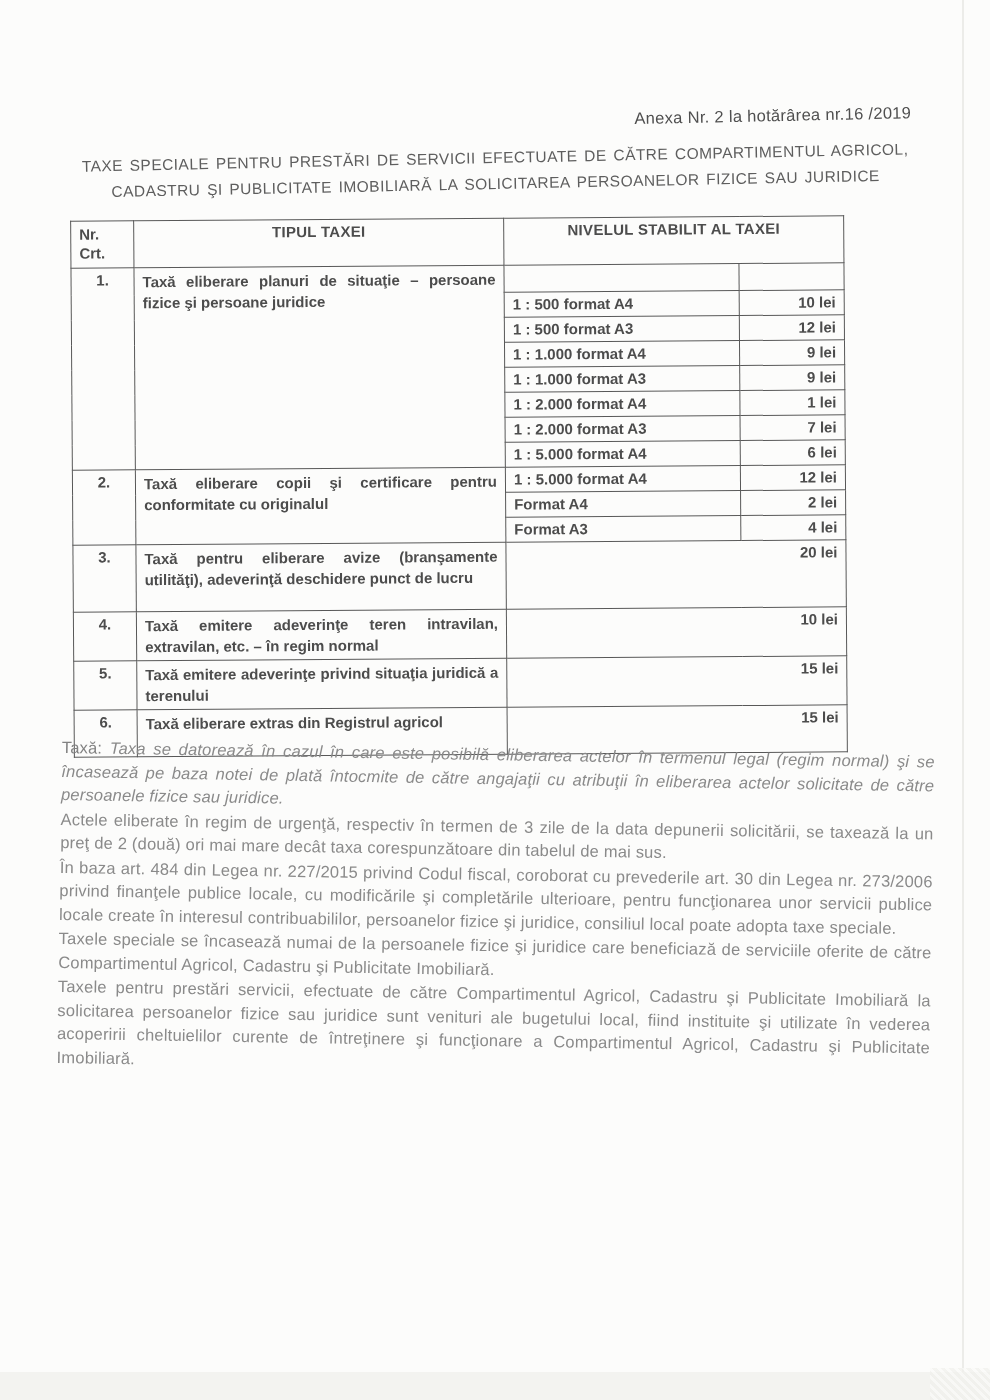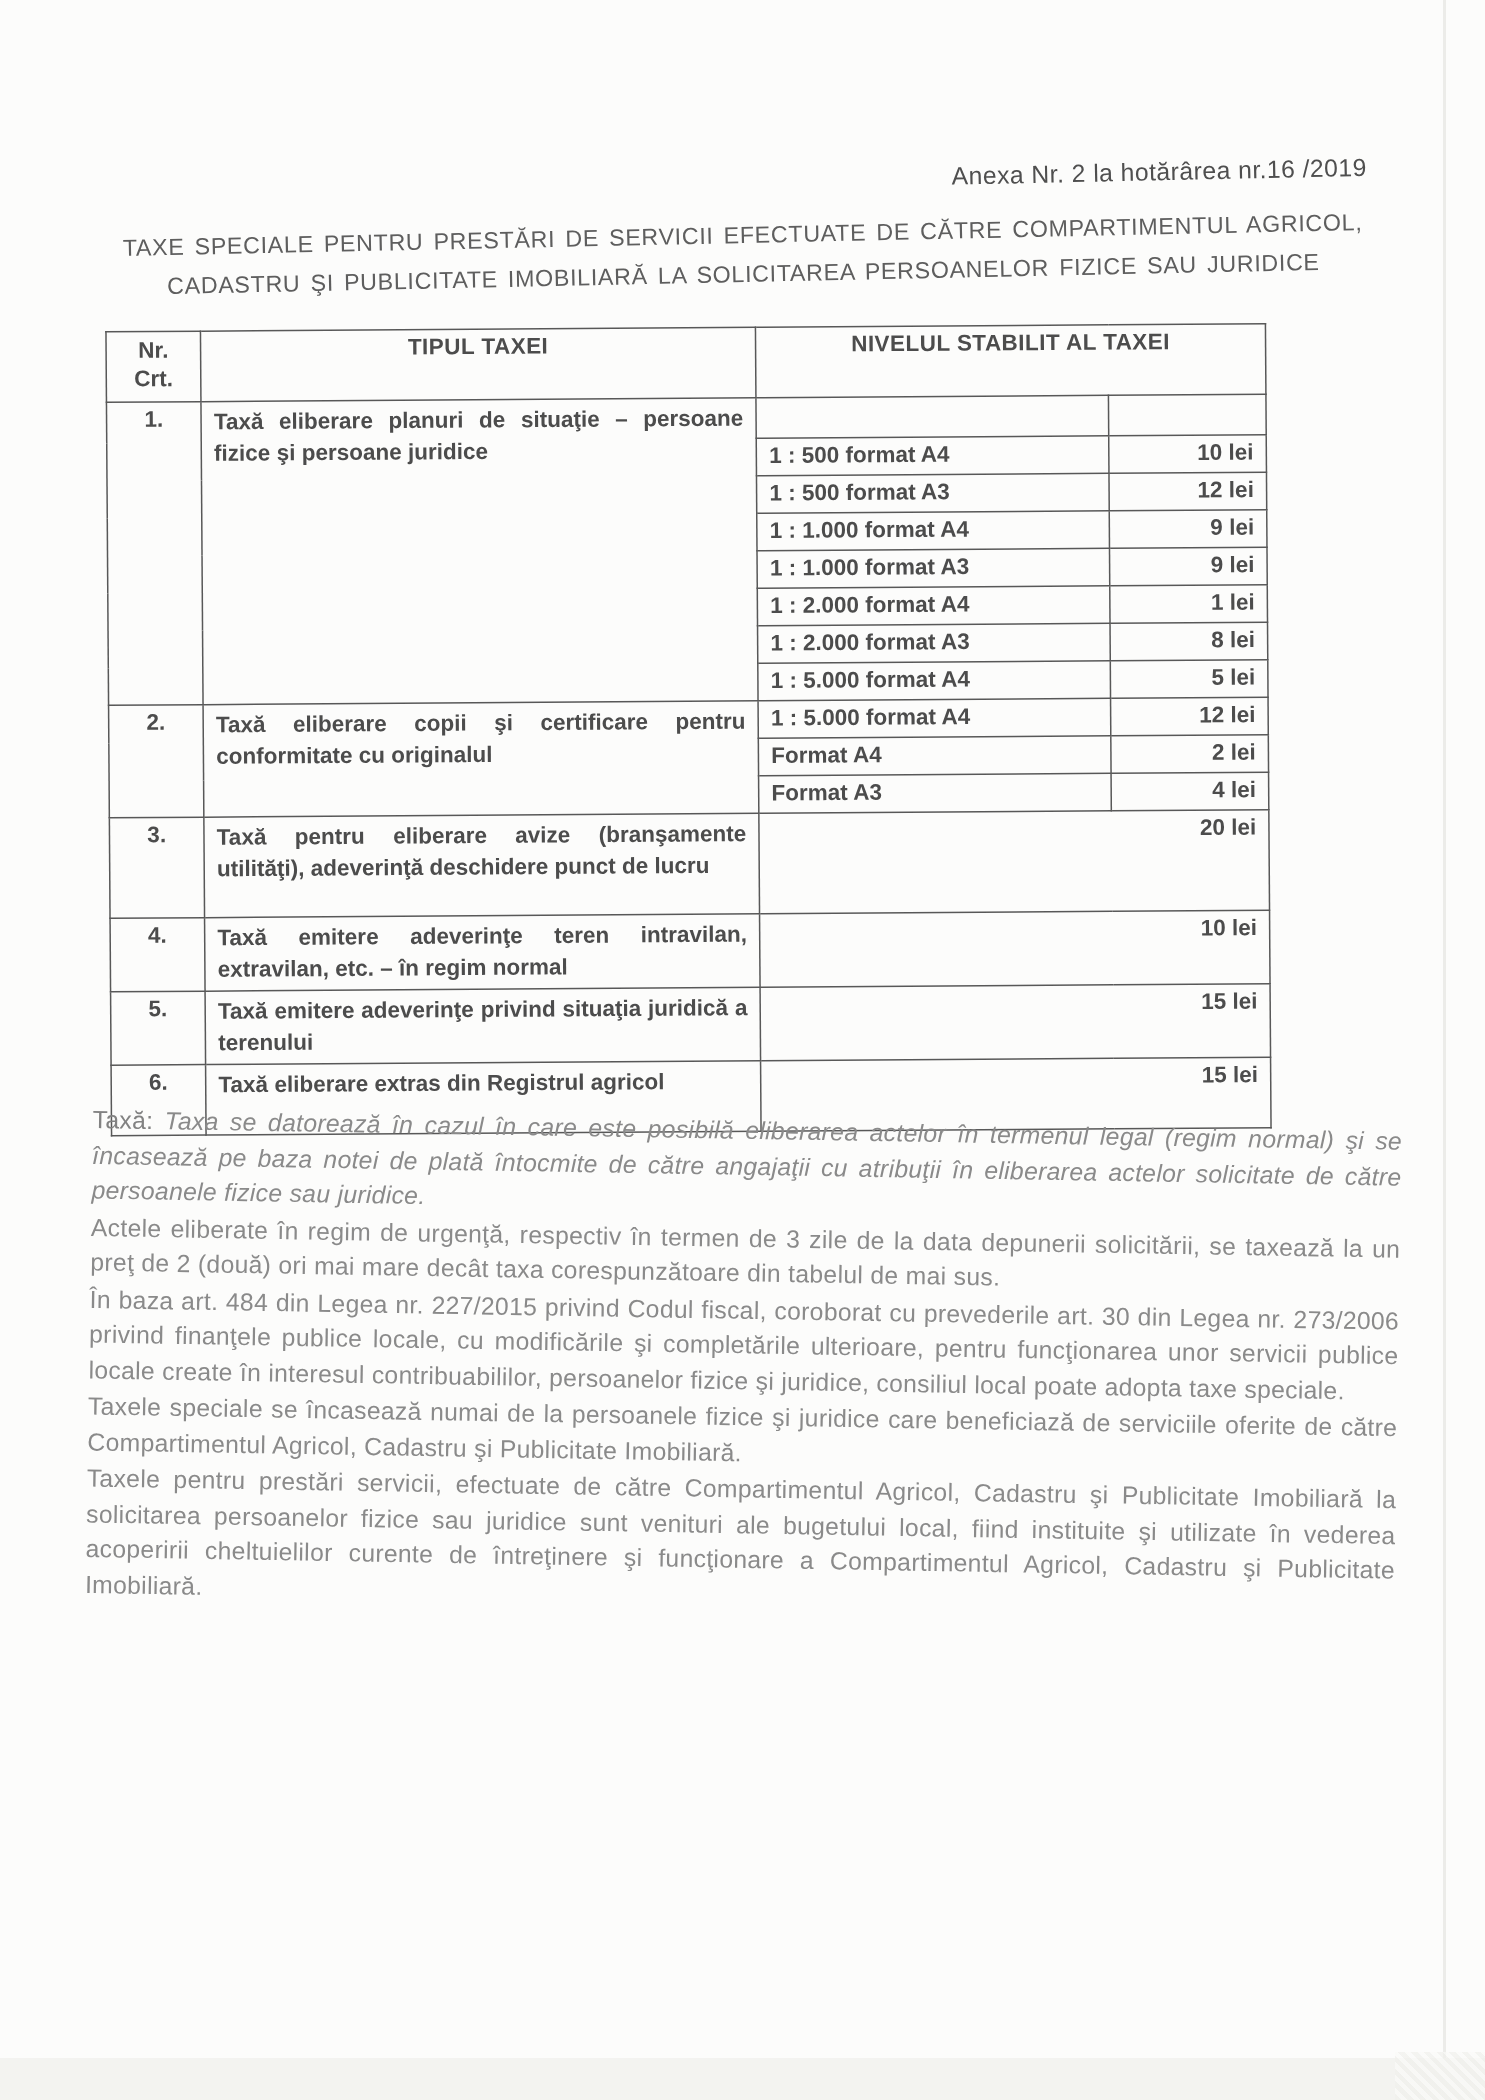--- a/index.html
+++ b/index.html
@@ -61,21 +61,21 @@
     color:#4c4c4c;
   }
   table.tax td, table.tax th{
     border:1.6px solid #585858;
     font-size:15px;
     font-weight:bold;
     vertical-align:top;
     padding:3px 8px;
     overflow:hidden;
   }
-  th.h-nr{width:63px;height:40px;text-align:center;font-size:15px;line-height:19px;padding-top:4px;margin-left:40px;}
+  th.h-nr{width:63px;height:40px;text-align:left;font-size:15px;line-height:19px;padding-top:4px;margin-left:40px;}
   th.h-tip{width:370px;text-align:center;vertical-align:middle;letter-spacing:.3px;}
   th.h-nivel{width:340px;text-align:center;vertical-align:middle;letter-spacing:.3px;}
   td.nr{text-align:center;padding-top:5px;}
   td.tip{
     text-align:justify;
     line-height:21px;
     padding-top:5px;
   }
   td.desc{height:18px;padding-top:2px;padding-bottom:2px;}
   td.val{text-align:right;padding-top:2px;padding-bottom:2px;padding-right:10px;}
@@ -160,25 +160,25 @@
       <tr>
         <td class="desc">1 : 1.000 format A3</td>
         <td class="val">9 lei</td>
       </tr>
       <tr>
         <td class="desc">1 : 2.000 format A4</td>
         <td class="val">1 lei</td>
       </tr>
       <tr>
         <td class="desc">1 : 2.000 format A3</td>
-        <td class="val">8 lei</td>
+        <td class="val">7 lei</td>
       </tr>
       <tr>
         <td class="desc">1 : 5.000 format A4</td>
-        <td class="val">5 lei</td>
+        <td class="val">6 lei</td>
       </tr>
 
       <tr>
         <td class="nr" rowspan="3">2.</td>
         <td class="tip" rowspan="3">Taxă eliberare copii şi certificare pentru conformitate cu originalul</td>
         <td class="desc">1 : 5.000 format A4</td>
         <td class="val">12 lei</td>
       </tr>
       <tr>
         <td class="desc">Format A4</td>

